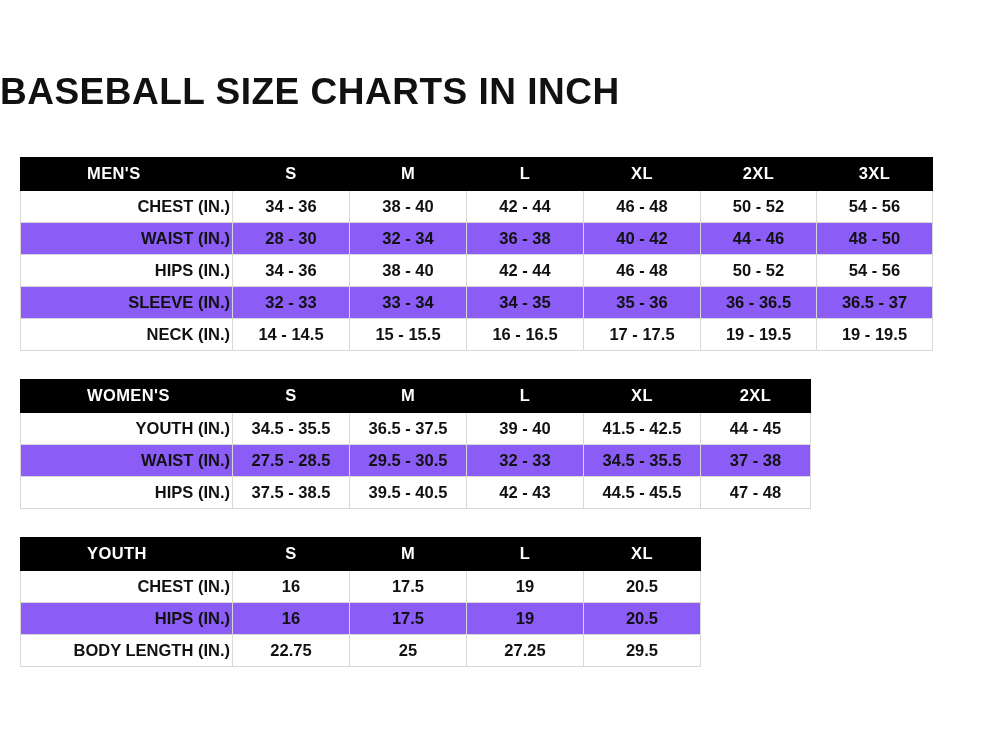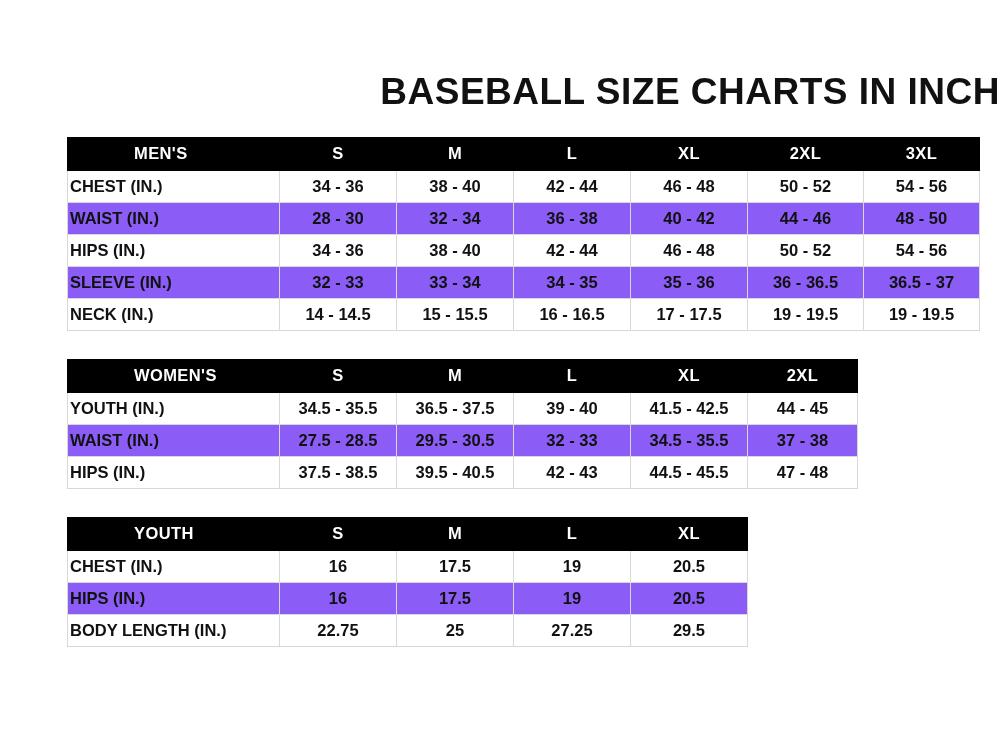--- a/index.html
+++ b/index.html
@@ -14,31 +14,31 @@
     color: #111111;
     overflow: hidden;
   }
   .page {
     position: relative;
     width: 1000px;
     height: 752px;
     box-sizing: border-box;
   }
   .title {
-    text-align: right;
+    text-align: left;
     font-size: 37px;
     font-weight: bold;
     letter-spacing: 0.5px;
     color: #111111;
     padding-top: 72px;
     line-height: 1.1;
   }
   .tables {
-    margin-top: 24px;
-    padding-left: 67px;
+    margin-top: 44px;
+    padding-left: 20px;
     padding-right: 44px;
   }
   table {
     border-collapse: collapse;
     table-layout: fixed;
     margin-bottom: 28px;
   }
   table td {
     border: 1px solid #d8d8d8;
     text-align: center;
@@ -55,21 +55,21 @@
     color: #ffffff;
     border: 1px solid #000000;
     font-size: 16.5px;
     letter-spacing: 0.4px;
     height: 32px;
   }
   tr.alt td {
     background: #8b5cf6;
   }
   td.rowlabel {
-    text-align: left;
+    text-align: right;
   }
   tr.header-row td.rowlabel {
     text-align: left;
     padding-left: 66px;
   }
   
   .t-men { width: 912px; }
   .t-women { width: 790px; border-radius: 32px; }
   .t-youth { width: 680px; }
 </style>

